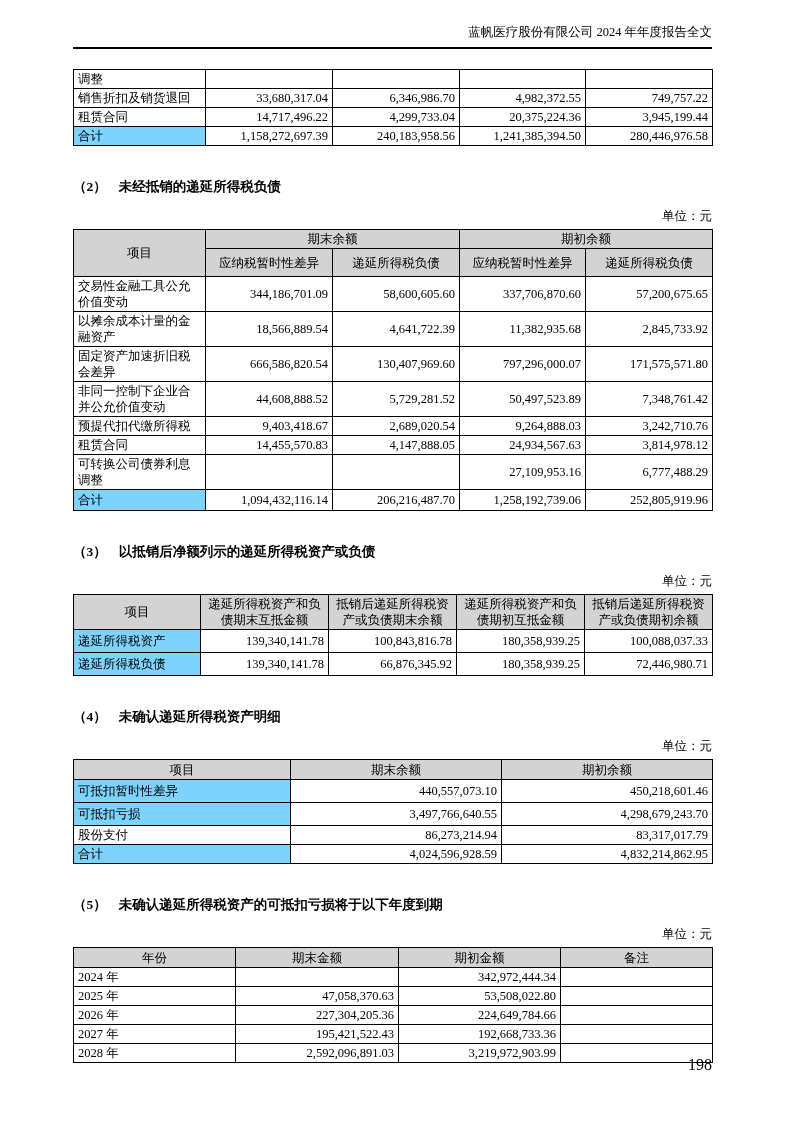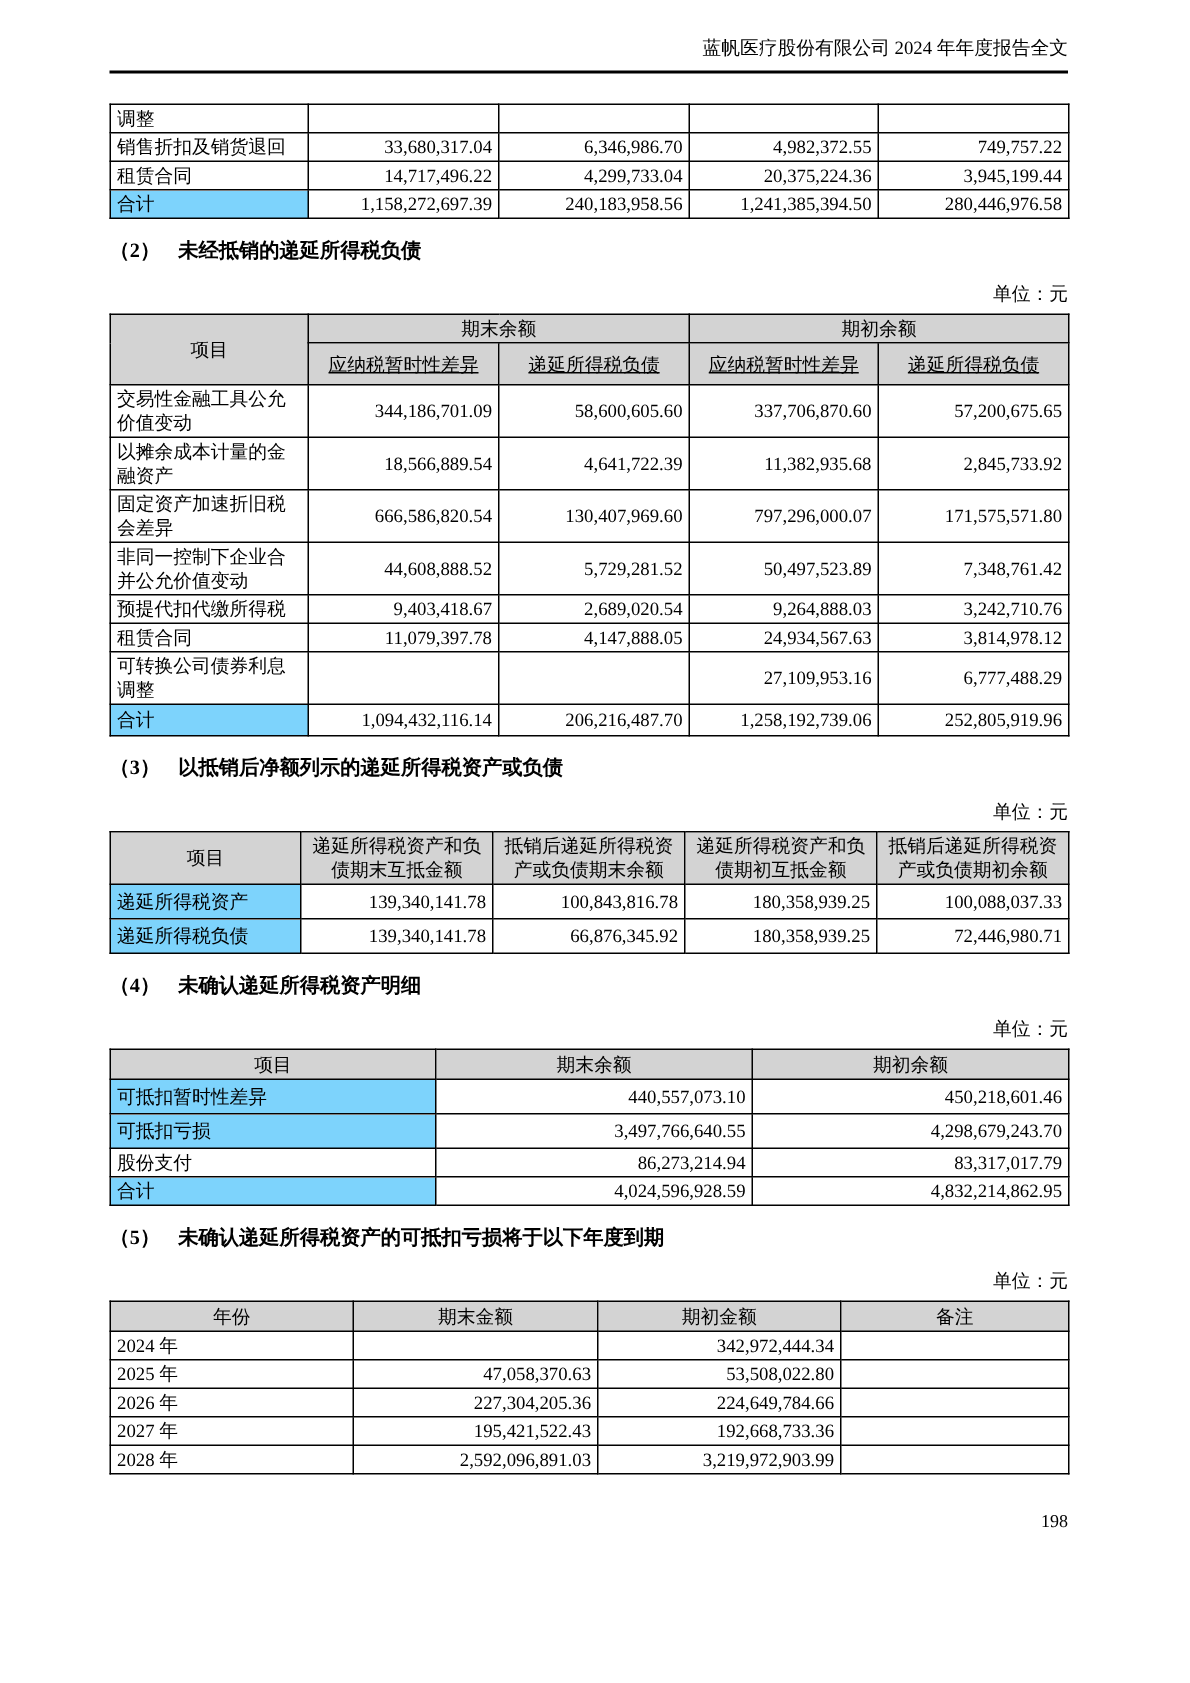--- a/index.html
+++ b/index.html
@@ -37,36 +37,36 @@
   }
   .tbl th {
     background: #d3d3d3;
     font-weight: normal;
     text-align: center;
   }
   .c-item { text-align: left; }
   .c-num  { text-align: right; }
   .shade  { background: #7dd3fc; }
   .t1 { margin-top: 20px; }
-  .sec { margin-top: 12px; }
+  .sec { margin-top: 32px; }
   .sec-heading { margin: 0; font-size: 13.5px; font-weight: bold; }
   .sec-heading .num { margin-right: 12px; }
   .unit { text-align: right; font-size: 12.5px; margin: 12px 0 4px 0; }
-  .t2 thead tr:last-child th { height: 28px; text-decoration: underline; }
+  .t2 thead tr:last-child th { height: 28px; }
   .t2 tbody tr:last-child td { height: 21px; }
   .t3 tbody td { height: 23px; }
   .t4 thead th { height: 20px; }
   .t4 tbody tr:nth-child(1) td, .t4 tbody tr:nth-child(2) td { height: 23px; }
   .t4 tbody tr:nth-child(4) td { height: 19px; }
   .t5 thead th { height: 20px; }
   .t5 tbody td { height: 17px; }
   .page-number {
     position: absolute;
-    top: 1007px; right: 81px;
-    font-size: 12px;
+    top: 1056px; right: 81px;
+    font-size: 16px;
   }
 </style>
 </head>
 <body>
 
 <div class="page">
 
   <div class="doc-header">
     <span>蓝帆医疗股份有限公司 2024 年年度报告全文</span>
   </div>
@@ -168,21 +168,21 @@
           </tr>
           <tr>
             <td class="c-item">预提代扣代缴所得税</td>
             <td class="c-num">9,403,418.67</td>
             <td class="c-num">2,689,020.54</td>
             <td class="c-num">9,264,888.03</td>
             <td class="c-num">3,242,710.76</td>
           </tr>
           <tr>
             <td class="c-item">租赁合同</td>
-            <td class="c-num">11,079,397.78</td>
+            <td class="c-num">14,455,570.83</td>
             <td class="c-num">4,147,888.05</td>
             <td class="c-num">24,934,567.63</td>
             <td class="c-num">3,814,978.12</td>
           </tr>
           <tr>
             <td class="c-item">可转换公司债券利息调整</td>
             <td class="c-num"></td>
             <td class="c-num"></td>
             <td class="c-num">27,109,953.16</td>
             <td class="c-num">6,777,488.29</td>

